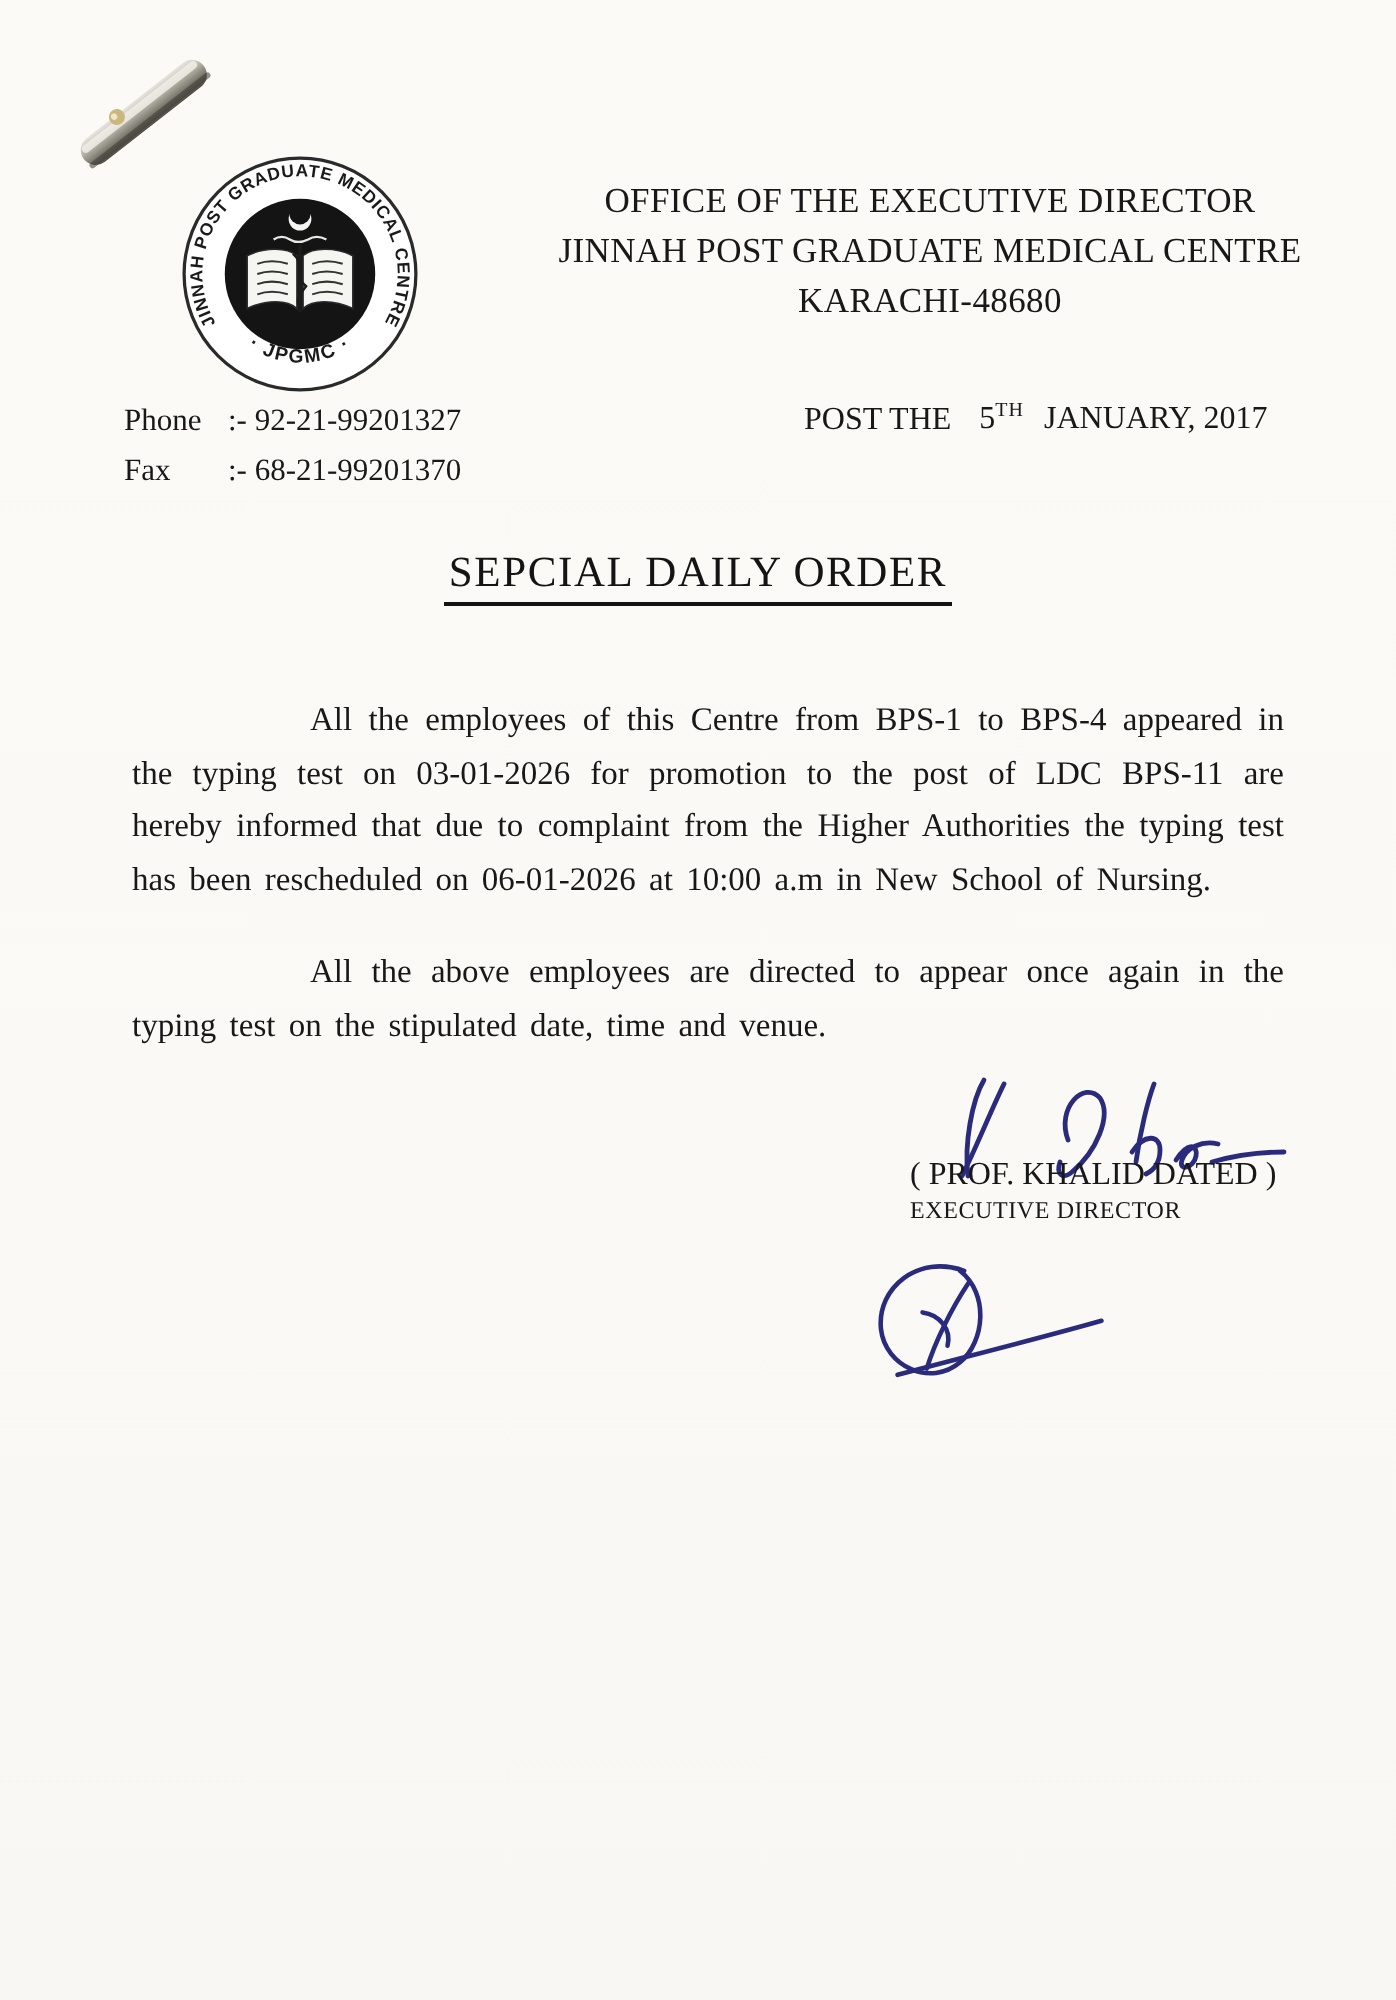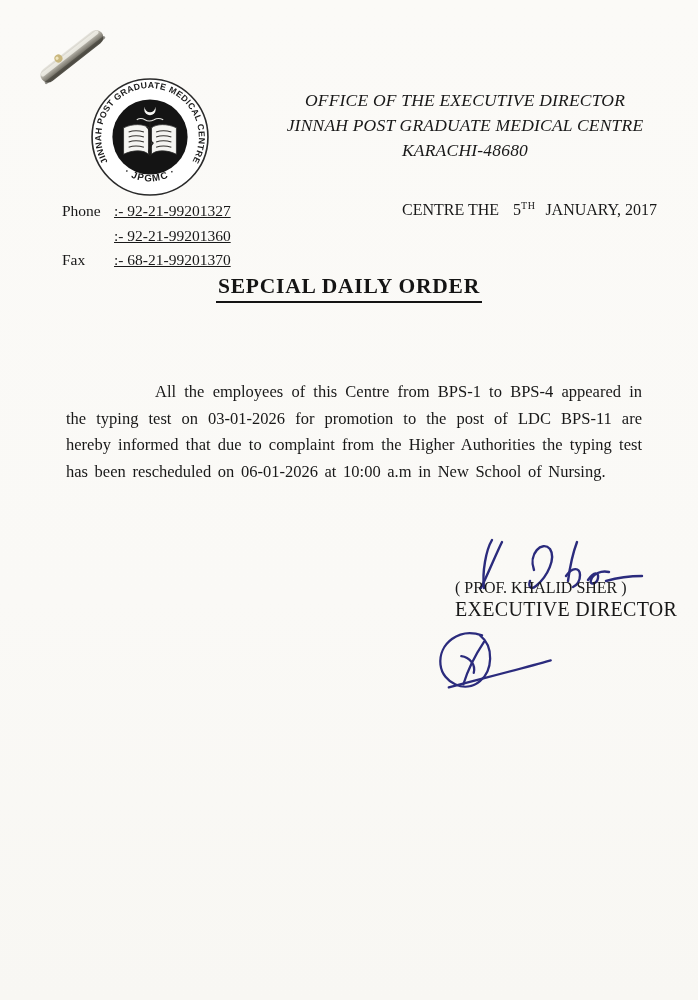--- a/index.html
+++ b/index.html
@@ -20,71 +20,71 @@
   
   .paperclip { position: absolute; left: 26px; top: 14px; width: 95px; height: 85px; }
 
   
   .seal { position: absolute; left: 89px; top: 76px; width: 122px; height: 122px; }
 
   
   .letterhead {
     position: absolute; left: 272px; top: 88px; width: 386px;
     text-align: center; line-height: 25px;
-    font-size: 17.5px; letter-spacing: 0.2px; color: #181818; font-style: italic;
+    font-size: 17.5px; letter-spacing: 0.2px; color: #181818;
   }
   .letterhead .lh-line { white-space: nowrap; }
 
   
   .contact {
     position: absolute; left: 62px; top: 199px;
     font-size: 15.5px; line-height: 24.5px; color: #181818;
   }
   .contact-row { display: flex; }
   .contact-label { width: 52px; }
-  .contact-value { white-space: nowrap; text-decoration: underline; }
+  .contact-value { white-space: nowrap; }
 
   
   .dateline {
     position: absolute; left: 402px; top: 200px;
     font-size: 16px; color: #181818; white-space: nowrap;
   }
   .dateline .day { margin-left: 14px; }
   .dateline sup { font-size: 10px; vertical-align: super; letter-spacing: 0.5px; }
   .dateline .rest { margin-left: 10px; }
 
   
   .title-wrap { position: absolute; left: 0; top: 274px; width: 698px; text-align: center; }
   .title {
     display: inline-block;
-    font-size: 21.5px; font-weight: bold; letter-spacing: 0.8px;
+    font-size: 21.5px; font-weight: normal; letter-spacing: 0.8px;
     color: #141414;
     border-bottom: 2.5px solid #141414;
     padding: 0 2px 2px 2px;
   }
 
   
   .para {
     position: absolute; left: 66px; width: 576px;
     font-size: 16.5px; line-height: 26.6px;
     text-align: justify; text-indent: 89px;
-    color: #181818; word-spacing: 2.5px; margin-top: 32px;
+    color: #181818; word-spacing: 2.5px;
   }
   .para1 { top: 347px; }
   .para2 { top: 473px; }
 
   
   .sig-ink { position: absolute; left: 468px; top: 536px; width: 178px; height: 60px; }
   .sig-name {
     position: absolute; left: 455px; top: 579px;
     font-size: 16px; white-space: nowrap; color: #181818;
   }
   .sig-designation {
     position: absolute; left: 455px; top: 598px;
-    font-size: 20px; letter-spacing: 0.3px; white-space: nowrap; color: #181818;
+    font-size: 12px; letter-spacing: 0.3px; white-space: nowrap; color: #181818;
   }
   .sig-flourish { position: absolute; left: 428px; top: 624px; width: 156px; height: 80px; }
 
   svg { display: block; width: 100%; height: 100%; }
 </style>
 </head>
 <body>
 
 <div class="page">
 
@@ -145,53 +145,53 @@
     <div class="lh-line">KARACHI-48680</div>
   </div>
 
   <div class="contact">
     <div class="contact-row">
       <span class="contact-label">Phone</span>
       <span class="contact-value">:- 92-21-99201327</span>
     </div>
     <div class="contact-row">
       <span class="contact-label"></span>
-      <span class="contact-value">:- 92-21-99201360</span>
     </div>
     <div class="contact-row">
       <span class="contact-label">Fax</span>
       <span class="contact-value">:- 68-21-99201370</span>
     </div>
   </div>
 
   <div class="dateline">
-    <span>CENTRE THE</span><span class="day">5</span><sup>TH</sup><span class="rest">JANUARY, 2017</span>
+    <span>POST THE</span><span class="day">5</span><sup>TH</sup><span class="rest">JANUARY, 2017</span>
   </div>
 
   <div class="title-wrap">
     <span class="title">SEPCIAL DAILY ORDER</span>
   </div>
 
   <p class="para para1">All the employees of this Centre from BPS-1 to BPS-4 appeared in the typing test on 03-01-2026 for promotion to the post of LDC BPS-11 are hereby informed that due to complaint from the Higher Authorities the typing test has been rescheduled on 06-01-2026 at 10:00 a.m in New School of Nursing.</p>
+  <p class="para para2">All the above employees are directed to appear once again in the typing test on the stipulated date, time and venue.</p>
 
   <div class="sig-ink">
     <svg viewBox="0 0 178 60" aria-hidden="true">
       <g stroke="#2b2b7d" stroke-width="2.4" fill="none" stroke-linecap="round">
         <path d="M16,52 C14,36 18,14 24,4"></path>
         <path d="M34,6 C28,18 20,38 13,52"></path>
         <path d="M66,34 C60,18 74,4 82,13 C88,22 80,40 68,50 C63,54 60,51 62,45"></path>
         <path d="M100,45 C102,30 106,14 109,6"></path>
         <path d="M98,40 C104,31 112,31 112,39 C112,45 109,49 105,51"></path>
         <path d="M120,44 C126,35 131,36 130,42 C129,48 121,50 123,44 C125,38 133,34 141,36"></path>
         <path d="M138,45 C152,41 164,40 174,40"></path>
       </g>
     </svg>
   </div>
 
-  <div class="sig-name">( PROF. KHALID SHER )</div>
+  <div class="sig-name">( PROF. KHALID DATED )</div>
   <div class="sig-designation">EXECUTIVE DIRECTOR</div>
 
   <div class="sig-flourish">
     <svg viewBox="0 0 150 75" aria-hidden="true">
       <g stroke="#2b2b7d" stroke-width="2.2" fill="none" stroke-linecap="round">
         <path d="M52,10 C30,2 10,18 12,38 C14,56 36,66 50,54 C62,44 64,21 50,10"></path>
         <path d="M54,16 C46,28 38,44 34,57"></path>
         <path d="M32,30 C40,31 46,38 44,46"></path>
         <path d="M20,60 C50,52 90,42 118,34"></path>
       </g>

